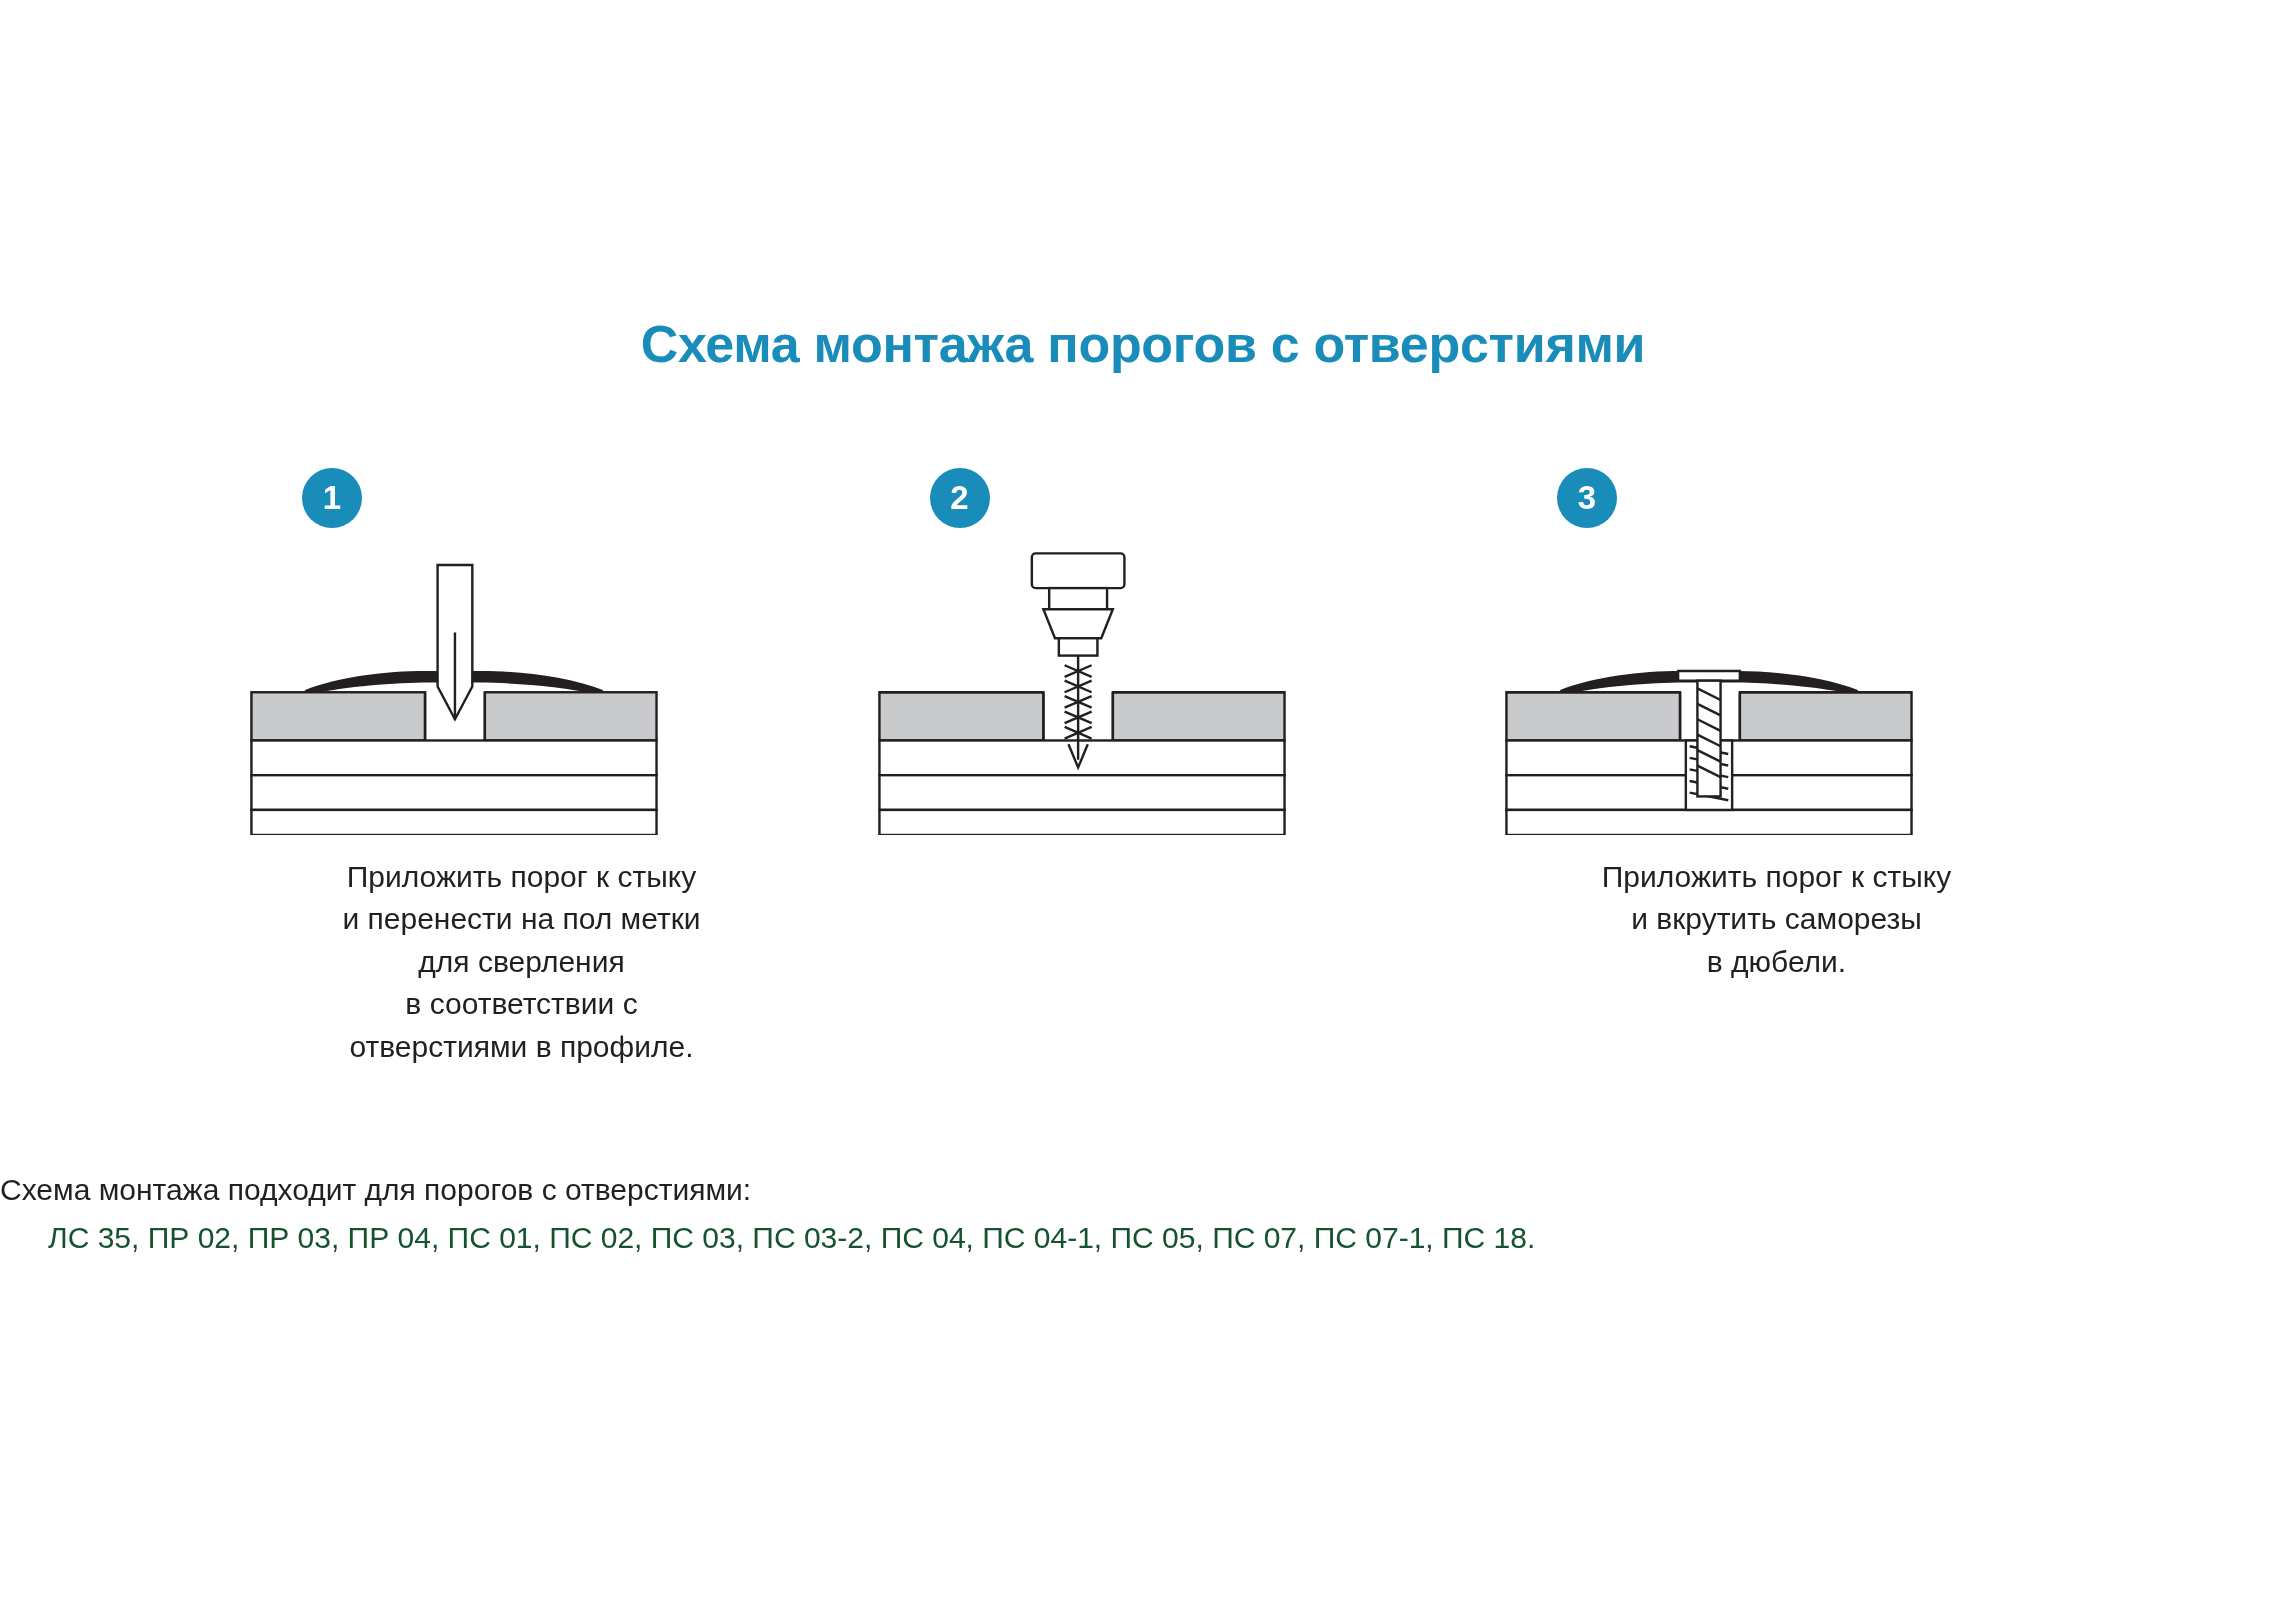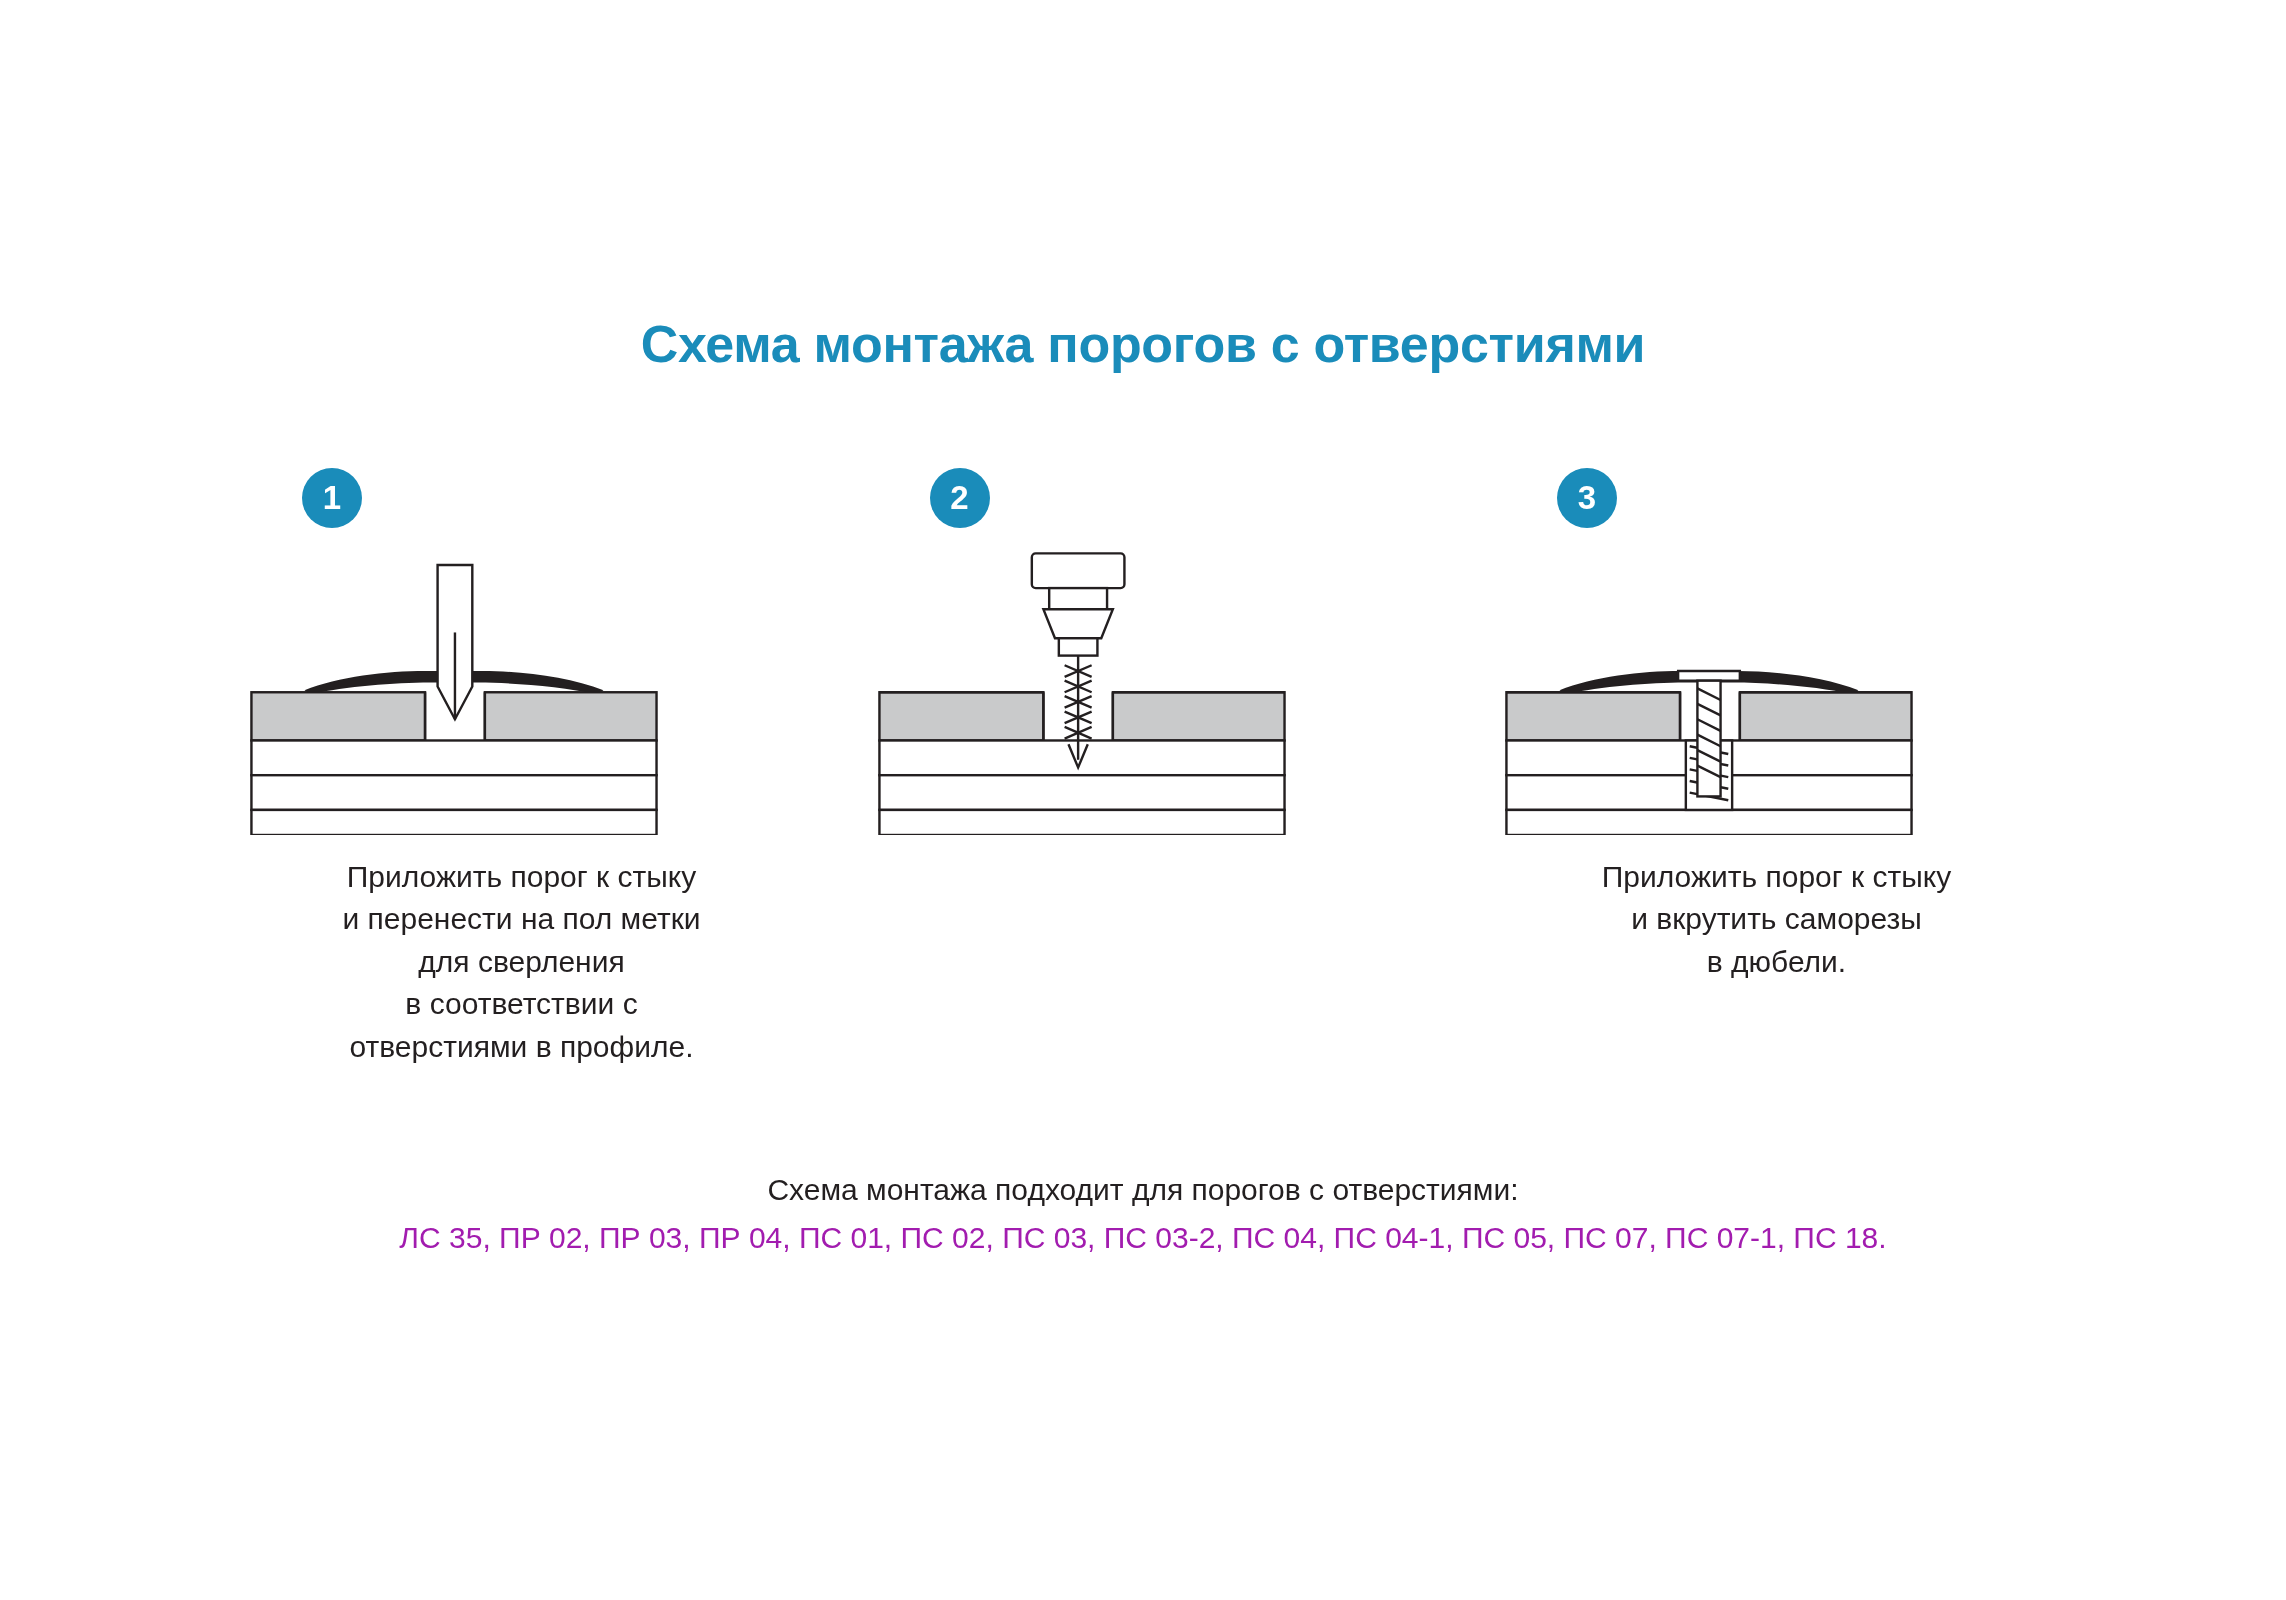--- a/index.html
+++ b/index.html
@@ -70,30 +70,31 @@
     font-size: 30px;
     line-height: 1.42;
     color: #231f20;
     white-space: pre-line;
   }
   .footer {
     position: absolute;
     top: 1173px;
     left: 0;
     width: 2286px;
-    text-align: center;
+    text-align: left;
   }
   .footer-line1 {
     font-size: 30px;
     color: #231f20;
     margin-bottom: 13.5px;
   }
   .footer-line2 {
     font-size: 30px;
-    color: #a21caf;
+    color: #14532d;
+    margin-left: 48px;
   }
 </style>
 </head>
 <body>
 
 <div class="page">
 
   <div class="title">Схема монтажа порогов с отверстиями</div>
 
   <div class="steps">

